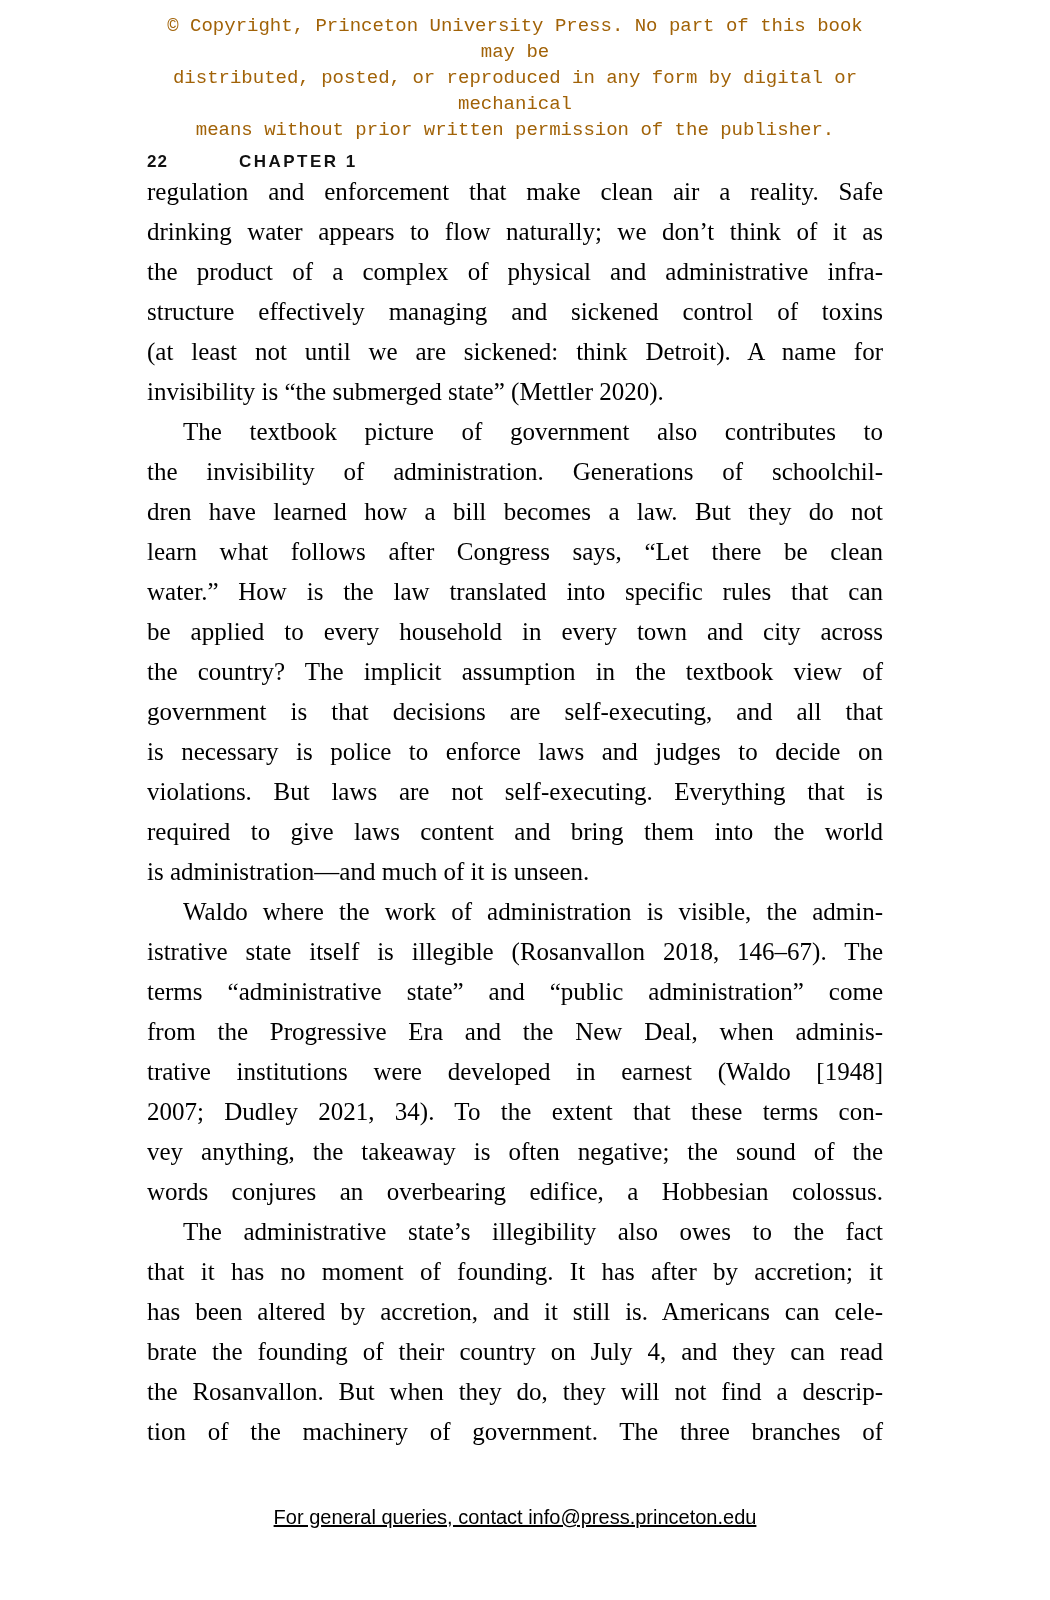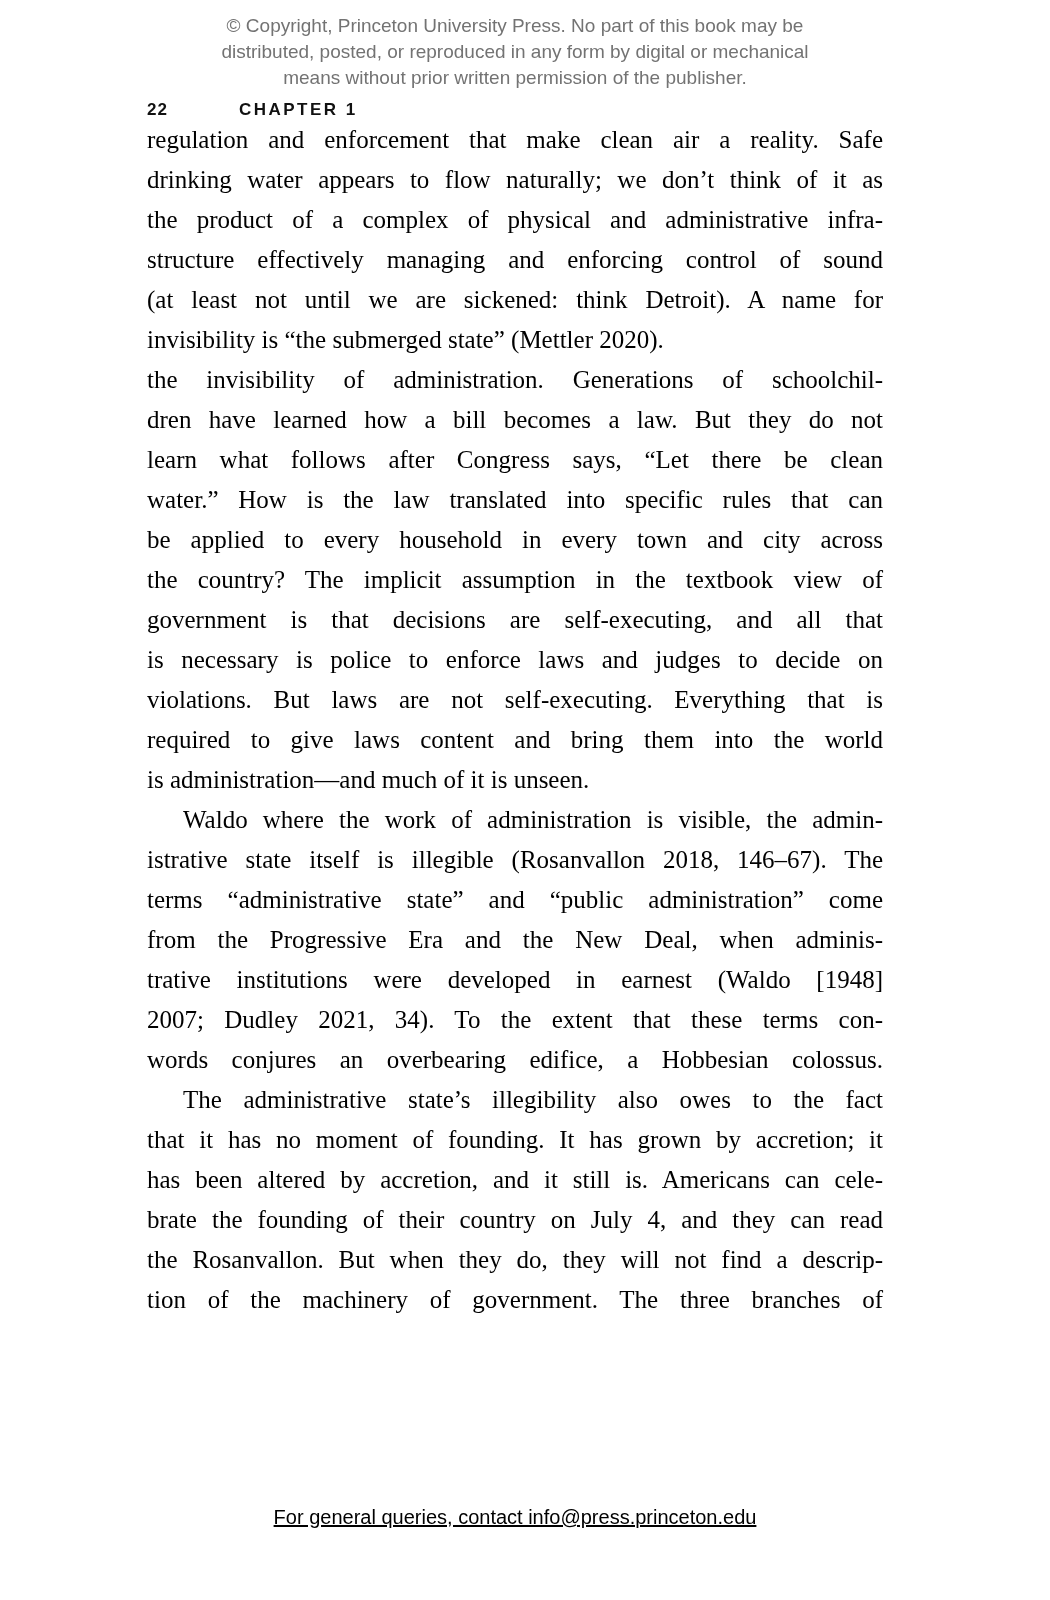--- a/index.html
+++ b/index.html
@@ -17,24 +17,24 @@
   }
   .content {
     position: absolute;
     left: 147px;
     top: 0;
     width: 736px;
   }
   .copyright {
     margin-top: 13px;
     text-align: center;
-    font-family: Liberation Sans, sans-serif;
+    font-family: Liberation Mono, monospace;
     font-size: 19px;
     line-height: 26px;
-    color: #737373;
+    color: #a16207;
   }
   .running-head {
     margin-top: 9px;
     font-family: "Liberation Sans", sans-serif;
     font-size: 17px;
     font-weight: bold;
     color: #111111;
     display: flex;
     align-items: baseline;
     gap: 39px;
@@ -90,49 +90,51 @@
       </div>
     <div class="running-head">
       <span class="pagenum">22</span>
       <span class="chapter">CHAPTER 1</span>
     </div>
     <div class="body-text" id="body-text">
         <div class="paragraph">
           <div class="text-line">regulation and enforcement that make clean air a reality. Safe</div>
           <div class="text-line">drinking water appears to flow naturally; we don’t think of it as</div>
           <div class="text-line">the product of a complex of physical and administrative infra-</div>
-          <div class="text-line">structure effectively managing and enforcing control of sound</div>
+          <div class="text-line">structure effectively managing and sickened control of toxins</div>
           <div class="text-line">(at least not until we are sickened: think Detroit). A name for</div>
           <div class="text-line last">invisibility is “the submerged state” (Mettler 2020).</div>
         </div>
         <div class="paragraph">
+          <div class="text-line indent">The textbook picture of government also contributes to</div>
           <div class="text-line">the invisibility of administration. Generations of schoolchil-</div>
           <div class="text-line">dren have learned how a bill becomes a law. But they do not</div>
           <div class="text-line">learn what follows after Congress says, “Let there be clean</div>
           <div class="text-line">water.” How is the law translated into specific rules that can</div>
           <div class="text-line">be applied to every household in every town and city across</div>
           <div class="text-line">the country? The implicit assumption in the textbook view of</div>
           <div class="text-line">government is that decisions are self-executing, and all that</div>
           <div class="text-line">is necessary is police to enforce laws and judges to decide on</div>
           <div class="text-line">violations. But laws are not self-executing. Everything that is</div>
           <div class="text-line">required to give laws content and bring them into the world</div>
           <div class="text-line last">is administration—and much of it is unseen.</div>
         </div>
         <div class="paragraph">
           <div class="text-line indent">Waldo where the work of administration is visible, the admin-</div>
           <div class="text-line">istrative state itself is illegible (Rosanvallon 2018, 146–67). The</div>
           <div class="text-line">terms “administrative state” and “public administration” come</div>
           <div class="text-line">from the Progressive Era and the New Deal, when adminis-</div>
           <div class="text-line">trative institutions were developed in earnest (Waldo [1948]</div>
           <div class="text-line">2007; Dudley 2021, 34). To the extent that these terms con-</div>
+          <div class="text-line">vey anything, the takeaway is often negative; the sound of the</div>
           <div class="text-line">words conjures an overbearing edifice, a Hobbesian colossus.</div>
         </div>
         <div class="paragraph">
           <div class="text-line indent">The administrative state’s illegibility also owes to the fact</div>
-          <div class="text-line">that it has no moment of founding. It has grown by accretion; it</div>
+          <div class="text-line">that it has no moment of founding. It has after by accretion; it</div>
           <div class="text-line">has been altered by accretion, and it still is. Americans can cele-</div>
           <div class="text-line">brate the founding of their country on July 4, and they can read</div>
           <div class="text-line">the Rosanvallon. But when they do, they will not find a descrip-</div>
           <div class="text-line">tion of the machinery of government. The three branches of</div>
         </div>
       </div>
   </div>
   <div class="footer">For general queries, contact info@press.princeton.edu</div>
 </div>
 

